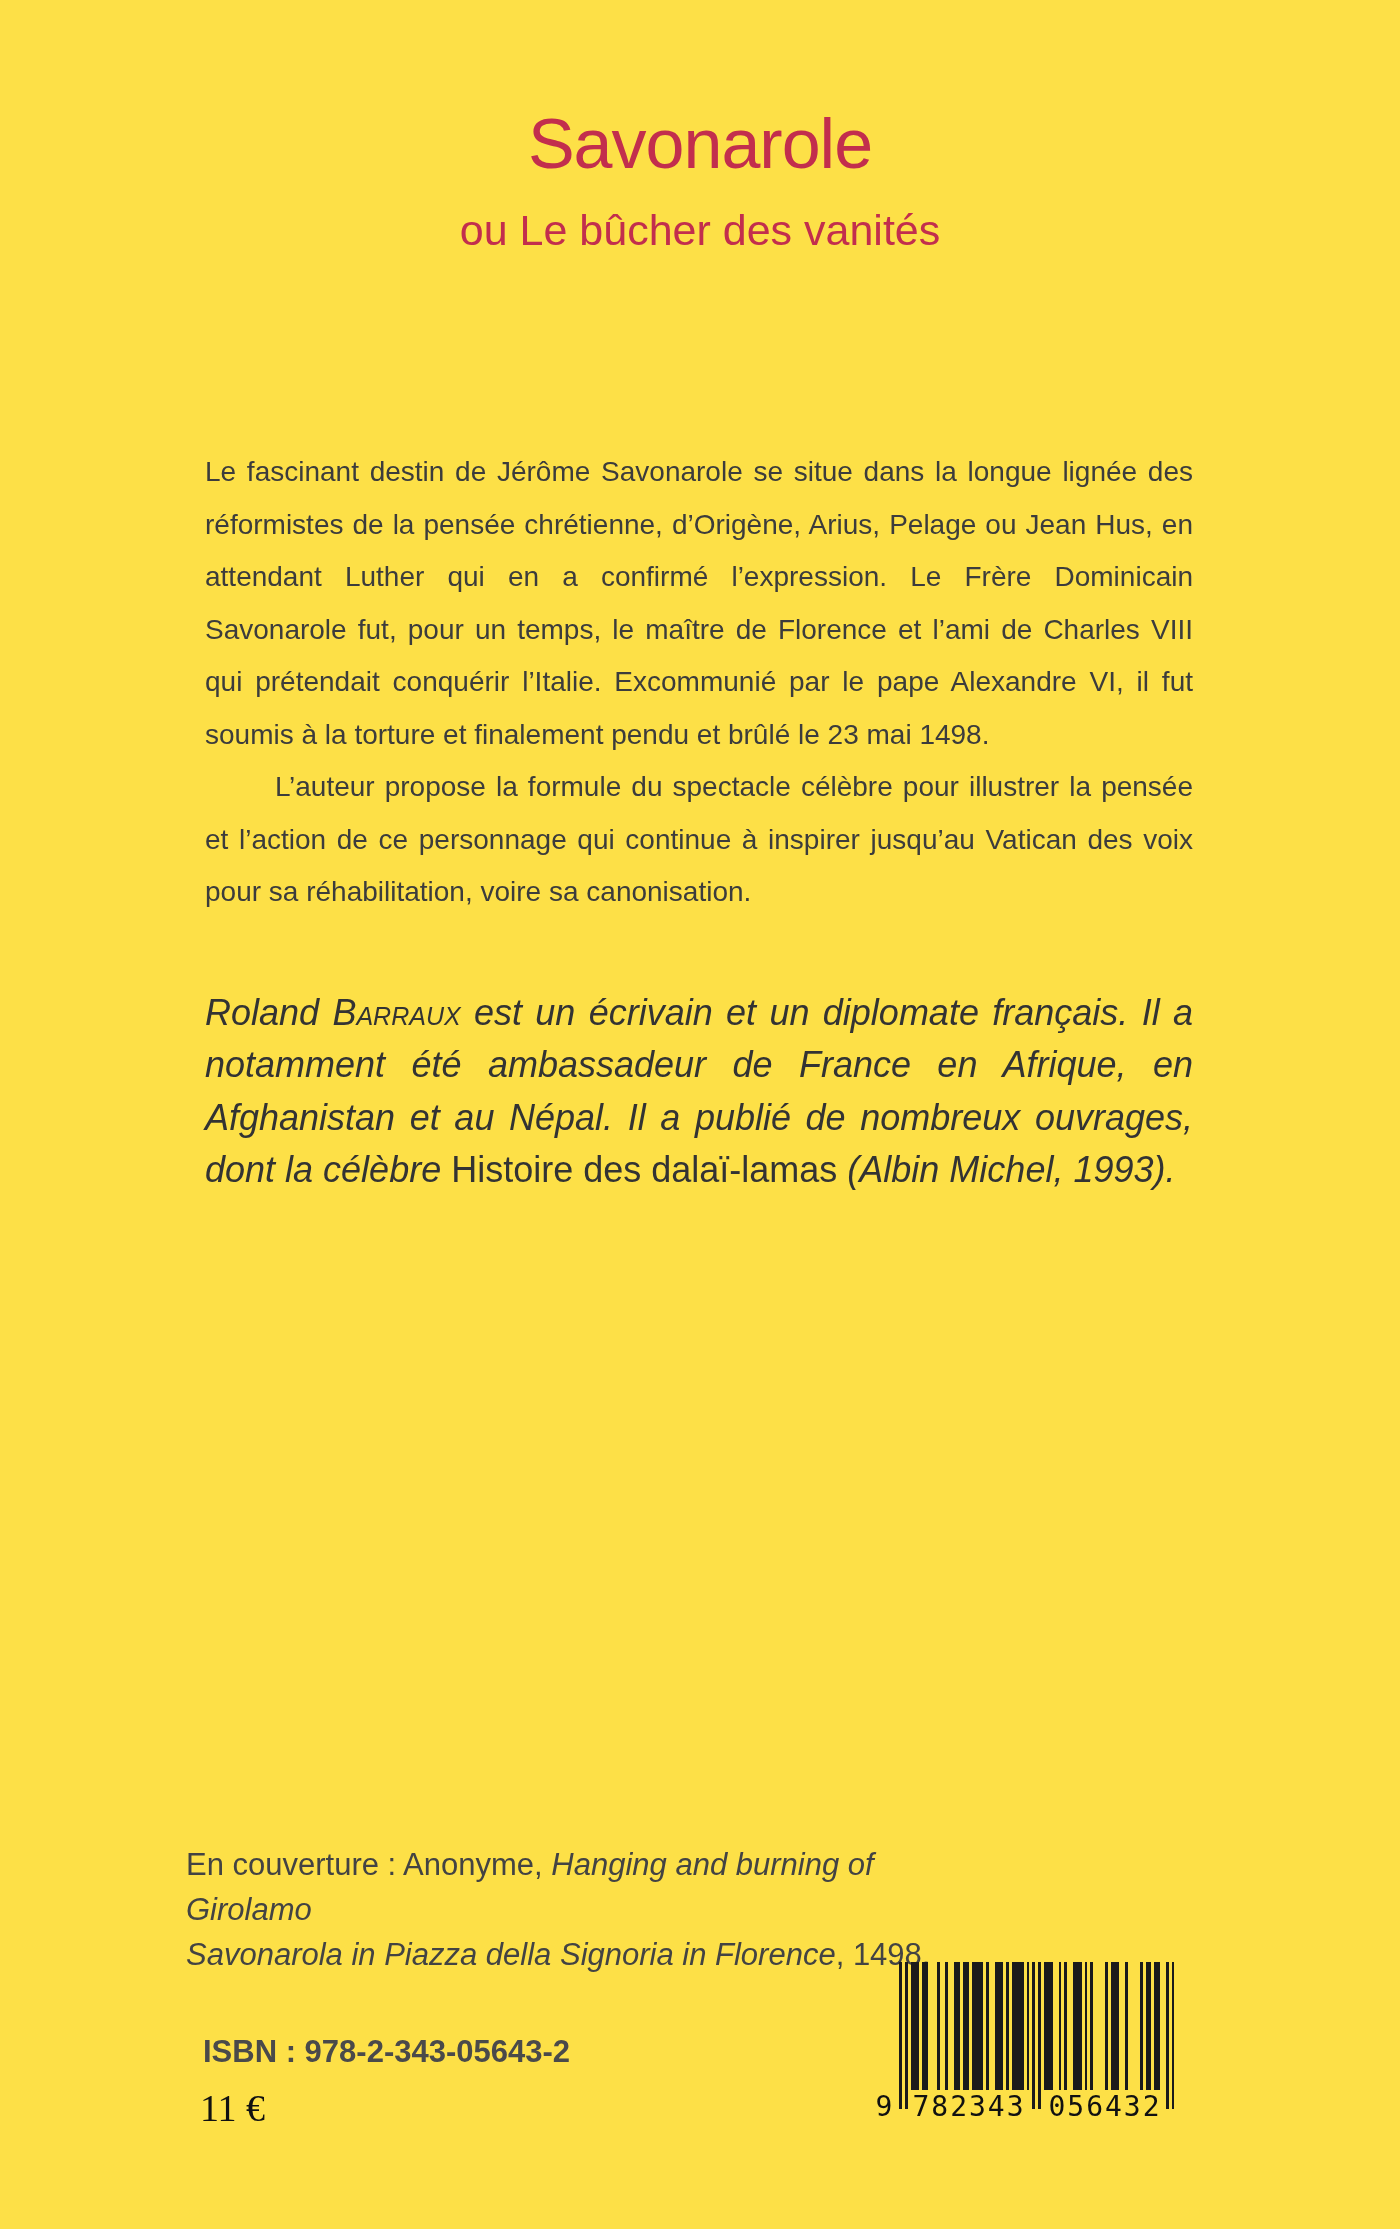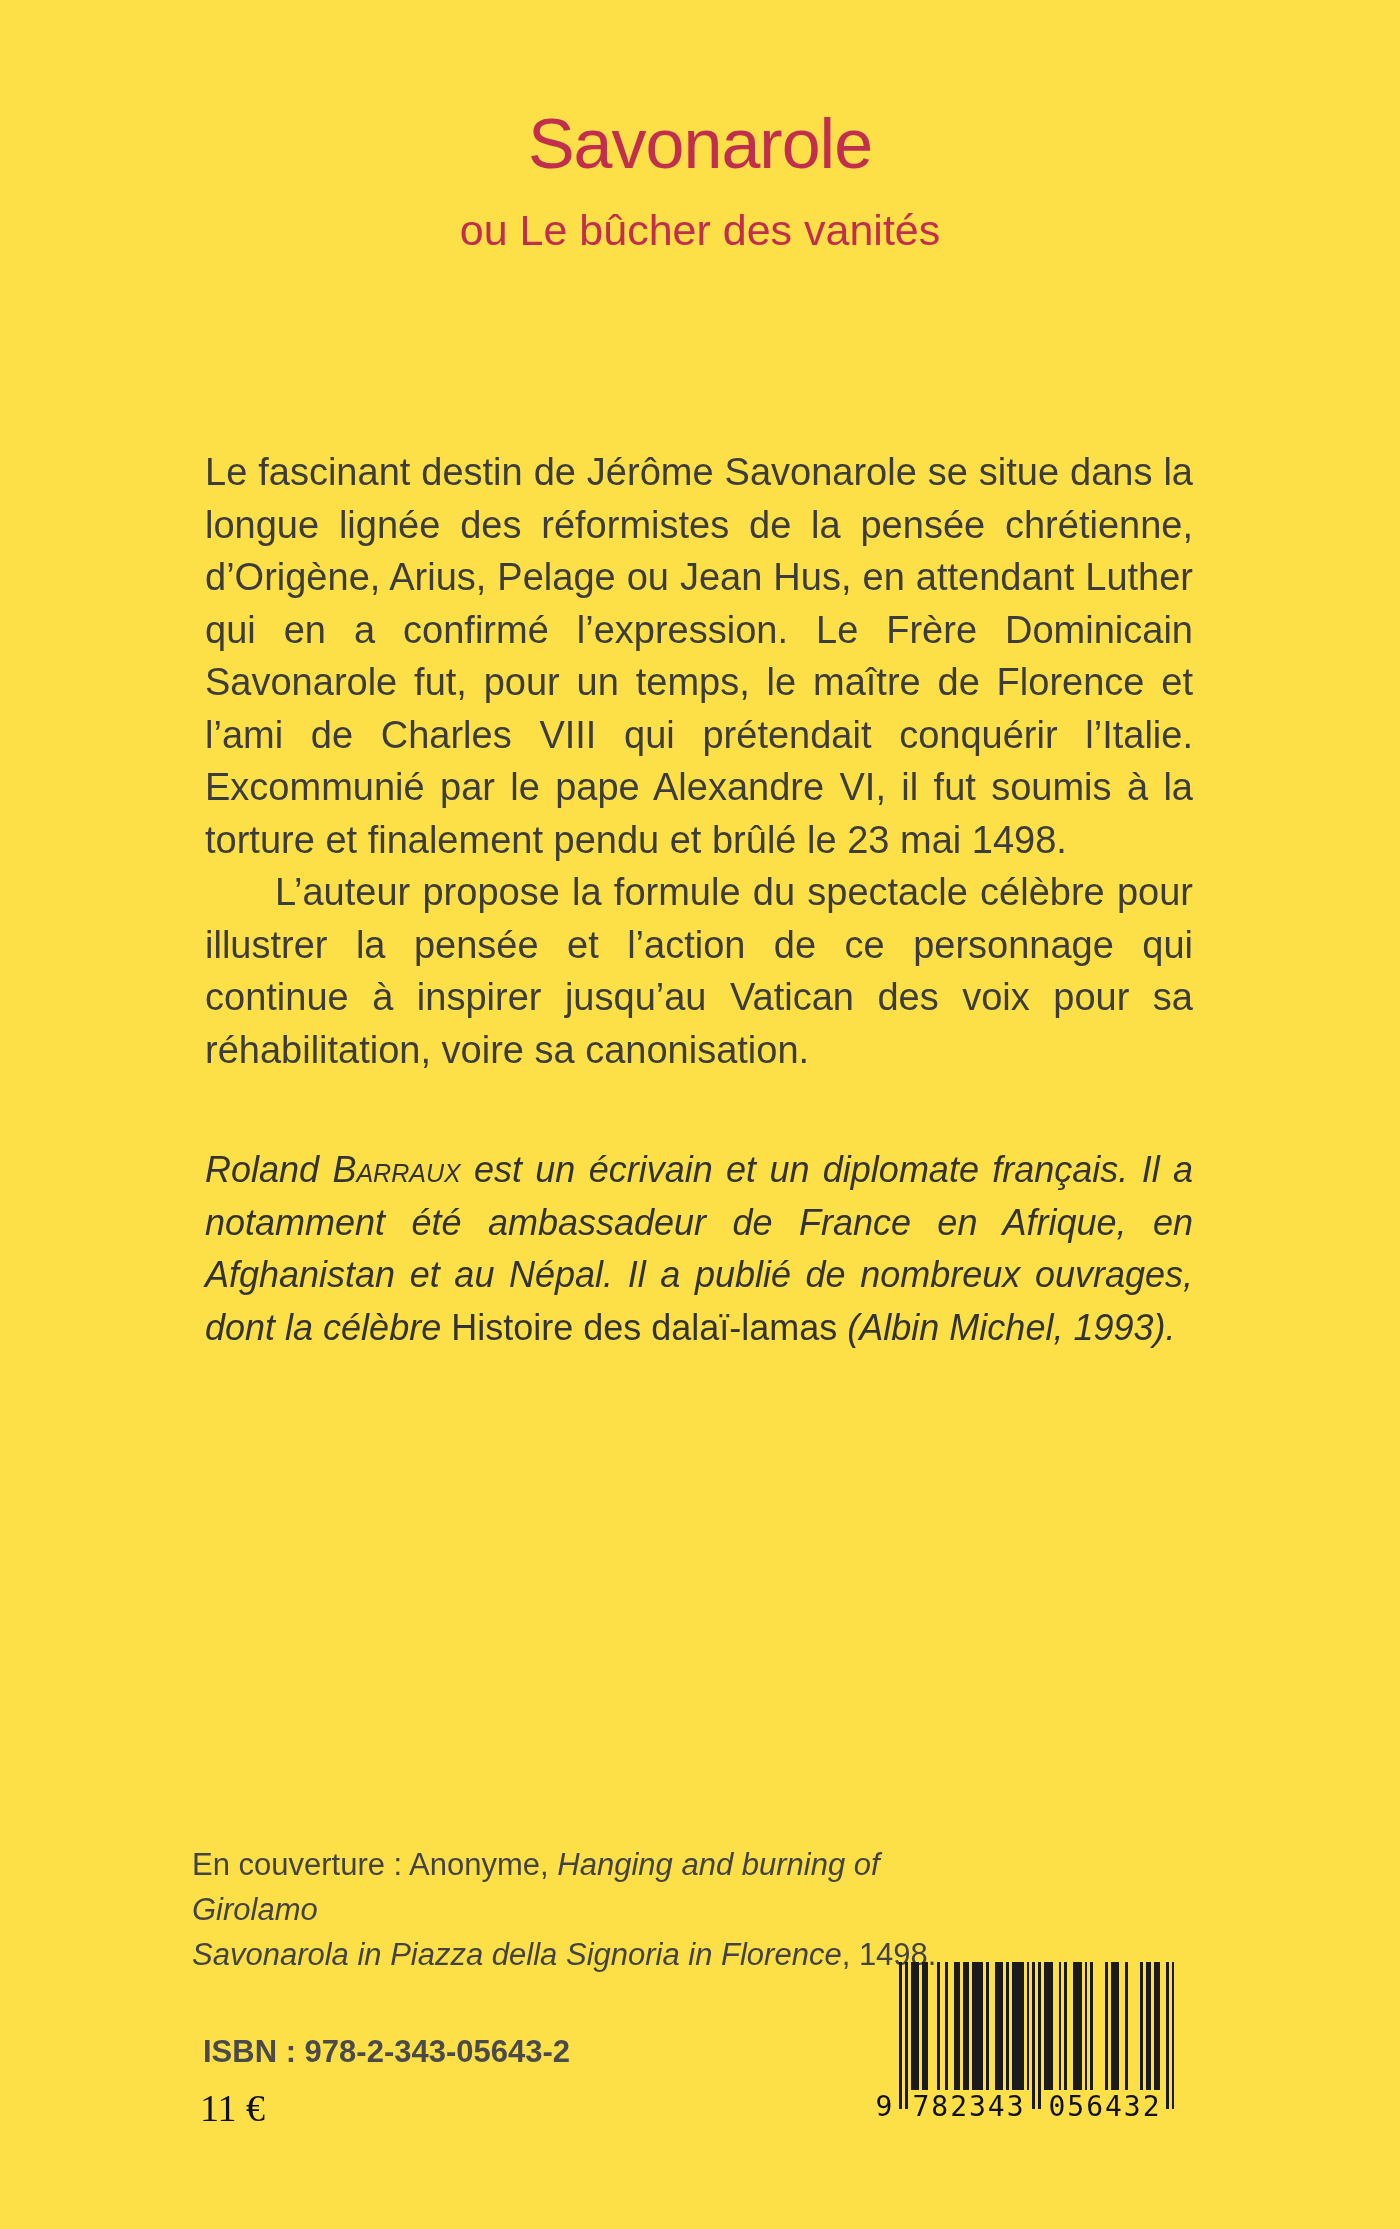--- a/index.html
+++ b/index.html
@@ -36,21 +36,21 @@
   
   .text-column{
     position:absolute;
     top:446px;
     left:205px;
     width:988px;
     color:#3c3c3c;
   }
   .synopsis p{
     margin:0;
-    font-size:38px;
+    font-size:28px;
     line-height:52.5px;
     font-weight:300;
     text-align:justify;
   }
   .synopsis p.indent{ text-indent:70px; }
   
   .author-bio{
     margin-top:68px;
     font-size:36px;
     line-height:52.5px;
@@ -58,21 +58,21 @@
     color:#333333;
     text-align:justify;
   }
   .author-bio .author-name{ font-weight:normal; }
   .author-bio .smallcaps{ font-variant:small-caps; }
   .author-bio .upright{ font-style:normal; }
   
   .cover-credit{
     position:absolute;
     top:1842px;
-    left:192px;
+    left:186px;
     width:800px;
     font-size:31px;
     line-height:45px;
     color:#434343;
   }
   .cover-credit .italic{ font-style:italic; }
   
   .isbn-line{
     position:absolute;
     top:2034px;

